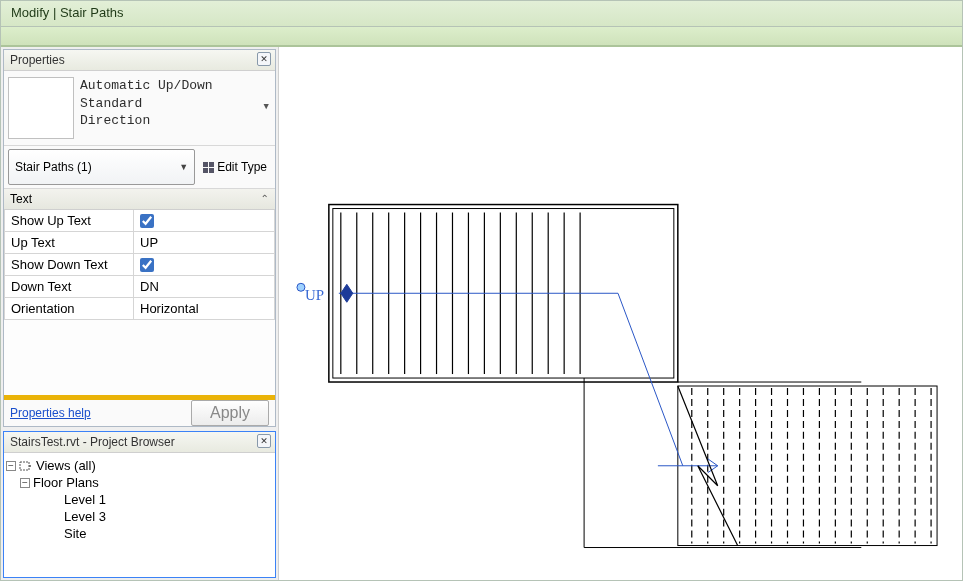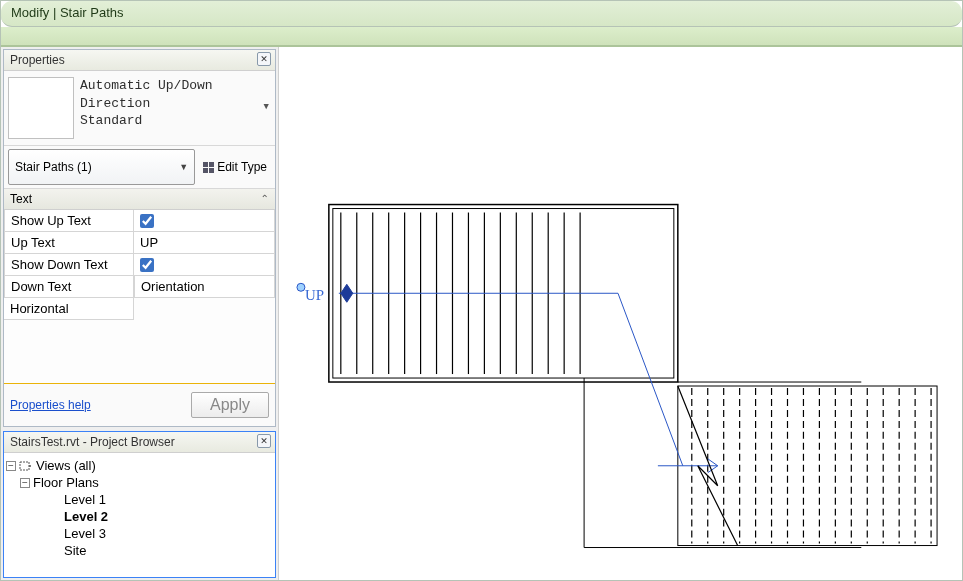--- a/index.html
+++ b/index.html
@@ -15,21 +15,20 @@
   }
   
   .ribbon-tab {
     height: 26px;
     background: linear-gradient(#e2efd7, #d6e7c6);
     border-bottom: 1px solid #b5c3b6;
     padding: 4px 10px;
     color: #1f3a17;
     font-size: 13px;
     position: relative;
-    border-radius: 11px;
   }
   .ribbon-strip {
     height: 20px;
     background: linear-gradient(#dceecb,#cfe2bb);
     border-bottom: 2px solid #acc49a;
   }
   .main-area {
     display: flex;
     height: calc(100% - 46px);
   }
@@ -150,23 +149,23 @@
     min-height: 22px;
     display: flex; align-items: center;
   }
   .prop-val { border-left: none; }
   .prop-val input[type=checkbox] { accent-color: #3a72c4; width:14px;height:14px;}
   .props-footer {
     margin-top: auto;
     display: flex;
     justify-content: space-between;
     align-items: center;
-    padding: 8px 6px;
+    padding: 0 6px;
     background: #fafafa;
-    border-top: 1px solid #eab308;
+    border-top: 5px solid #eab308;
   }
   .props-footer a { color: #1a4fcc; font-size: 12px; }
   .apply-btn {
     border: 1px solid #aaa;
     background: linear-gradient(#fff,#ececec);
     color: #888;
     padding: 3px 18px;
     border-radius: 2px;
     font-size: 16px;
     margin-left: 32px;
@@ -219,22 +218,22 @@
     <div class="props-panel">
       <div class="panel-title">
         <span>Properties</span>
         <span class="panel-close">✕</span>
       </div>
 
       <div class="type-selector">
         <div class="type-thumb"></div>
         <div class="type-text">
           <div>Automatic Up/Down</div>
+          <div>Standard</div>
           <div>Direction</div>
-          <div>Standard</div>
           <span class="type-dd-arrow">▼</span>
         </div>
       </div>
 
       <div class="family-row">
         <div class="family-select">
           <span>Stair Paths (1)</span>
           <span style="font-size:9px;color:#444;">▼</span>
         </div>
         <div class="edit-type-btn">
@@ -261,20 +260,21 @@
 
         <div class="prop-label">Up Text</div>
         <div class="prop-val">UP</div>
 
         <div class="prop-label">Show Down Text</div>
         <div class="prop-val">
             <input type="checkbox" checked="" style="">
           </div>
 
         <div class="prop-label">Down Text</div>
+        <div class="prop-val">DN</div>
 
         <div class="prop-label">Orientation</div>
         <div class="prop-val">Horizontal</div>
       </div>
 
       <div class="props-footer">
         <a href="#">Properties help</a>
         <button class="apply-btn" disabled="">Apply</button>
       </div>
     </div>
@@ -294,23 +294,20 @@
               </svg>
           </span>
           <span>Views (all)</span>
         </div>
         <div class="tree-row indent1">
           <span class="tw tree-twist">−</span>
           <span>Floor Plans</span>
         </div>
         <div class="tree-row indent3">
           <span>Level 1</span>
-        </div>
-        <div class="tree-row indent3 tree-bold">
-          <span>Level 2</span>
         </div>
         <div class="tree-row indent3">
           <span>Level 3</span>
         </div>
         <div class="tree-row indent3">
           <span>Site</span>
         </div>
       </div>
     </div>
 

